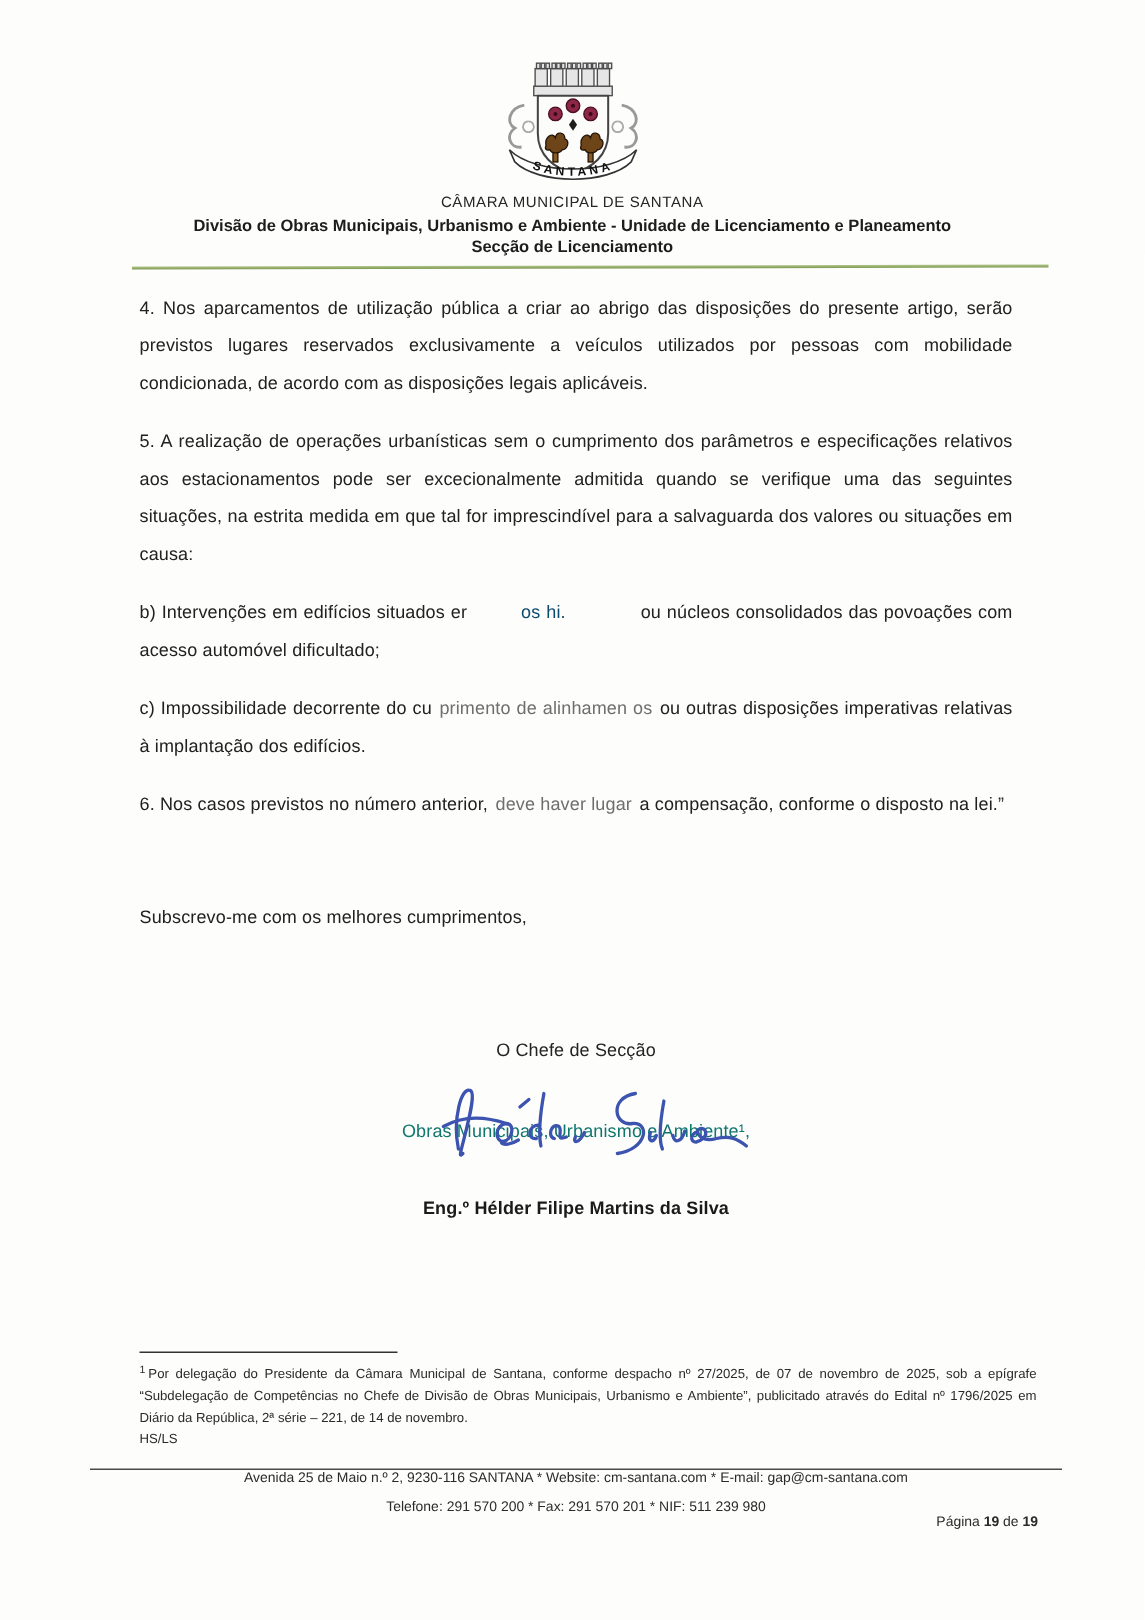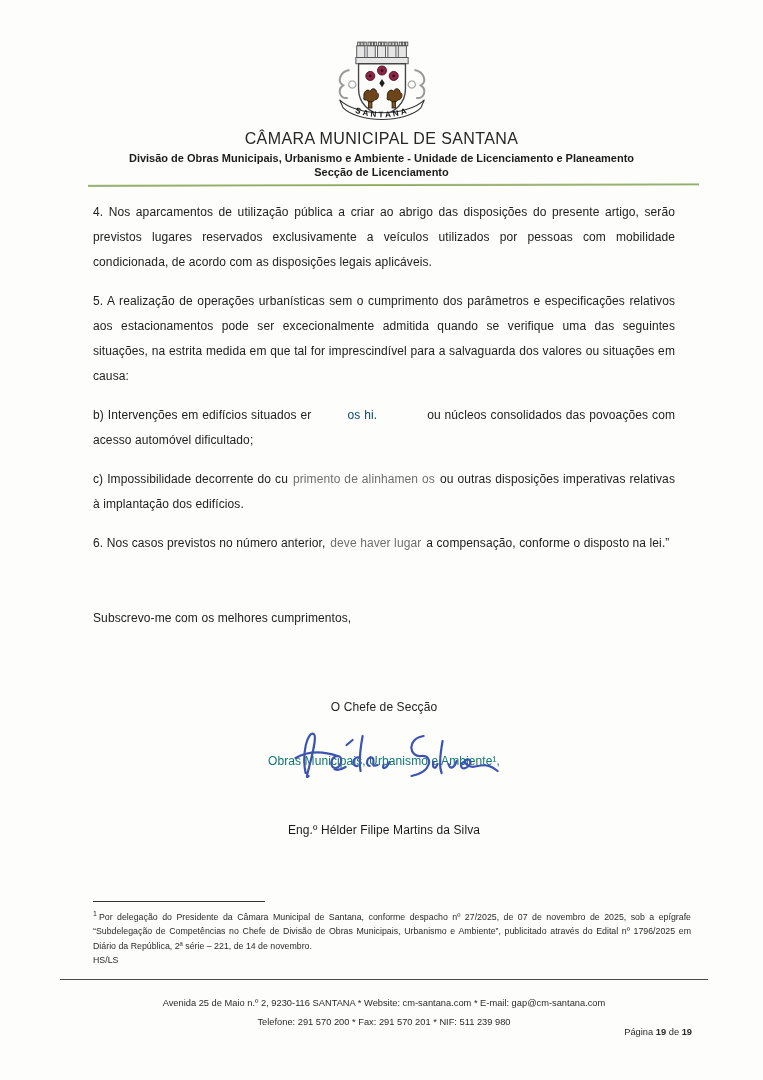--- a/index.html
+++ b/index.html
@@ -11,21 +11,21 @@
     background: #fdfdfc;
     font-family: "Liberation Sans", sans-serif;
     color: #1f1f1f;
     overflow: hidden;
   }
   
   .letterhead { text-align: center; padding-top: 34px; }
   .crest { display: block; margin: 0 auto; }
   .org-name {
     margin-top: 4px;
-    font-size: 16px;
+    font-size: 10px;
     font-weight: 400;
     letter-spacing: 0.4px;
     color: #262626;
   }
   .org-division {
     margin-top: 4px;
     font-size: 11px;
     font-weight: 700;
     color: #1c1c1c;
   }
@@ -61,21 +61,21 @@
   .sig-block { position: relative; text-align: center; margin-top: 64px; }
   .sig-role-1 { font-size: 12px; color: #242424; }
   .sig-role-2 { font-size: 12px; color: #0f766e; margin-top: 29px; }
   .sig-svg {
     position: absolute;
     left: 50%;
     top: 26px;
     transform: translateX(-44%);
     pointer-events: none;
   }
-  .sig-name { font-size: 12px; font-weight: 400; margin-top: 44px; color: #1a1a1a; }
+  .sig-name { font-size: 12px; font-weight: 700; margin-top: 26px; color: #1a1a1a; }
   
   .footnote {
     position: absolute;
     left: 93px;
     right: 72px;
     top: 901px;
     font-size: 8.8px;
     line-height: 14.5px;
     text-align: justify;
     color: #2a2a2a;
@@ -83,21 +83,21 @@
   .footnote-rule { width: 172px; border-top: 1.2px solid #333; margin-bottom: 5px; }
   .footnote sup { font-size: 7px; vertical-align: super; margin-right: 2px; }
   .footnote-initials { text-align: left; }
   
   .page-footer {
     position: absolute;
     left: 60px;
     right: 55px;
     top: 979px;
     border-top: 1.3px solid #4a4a4a;
-    padding-top: 18px;
+    padding-top: 0;
     font-size: 9.3px;
     color: #2a2a2a;
   }
   .footer-line { text-align: center; }
   .footer-line + .footer-line { margin-top: 9px; }
   .page-number {
     margin-top: 0;
     text-align: right;
     padding-right: 16px;
     font-size: 9.3px;

